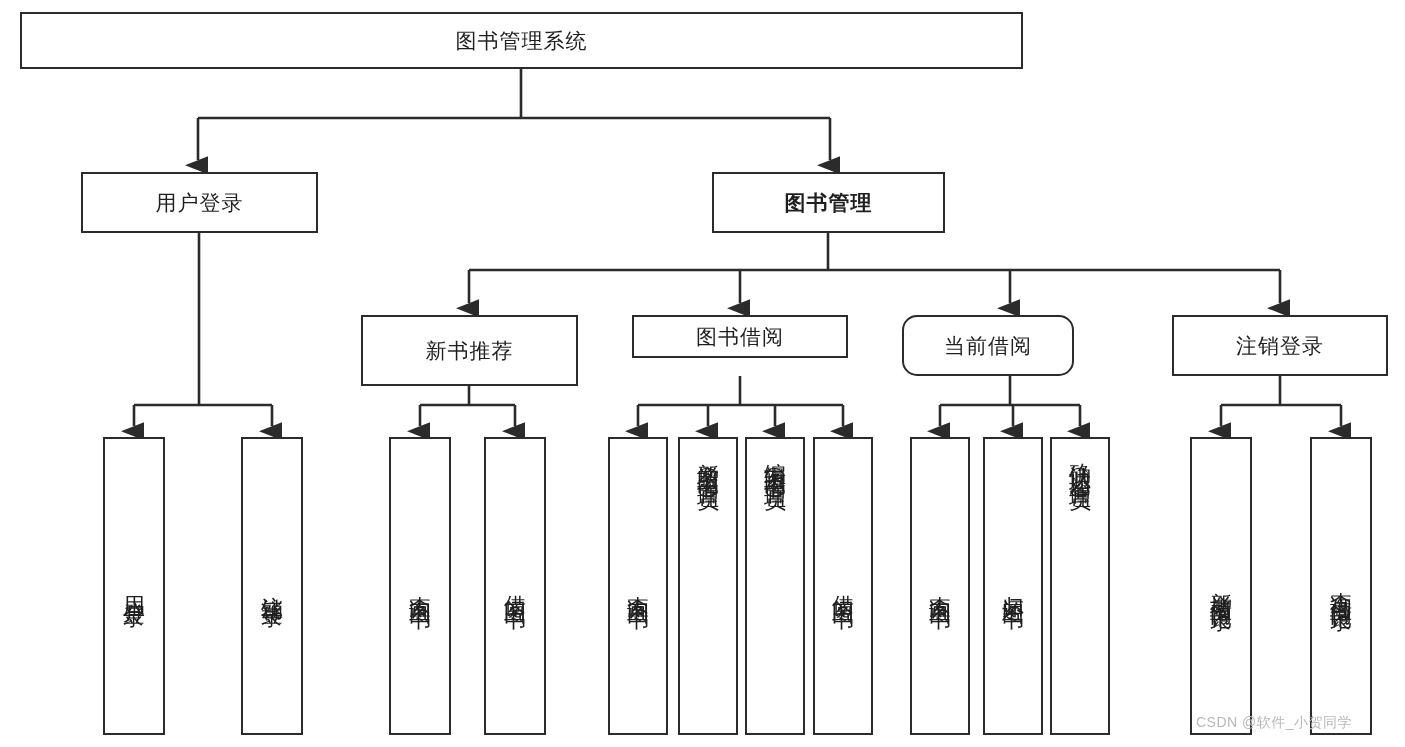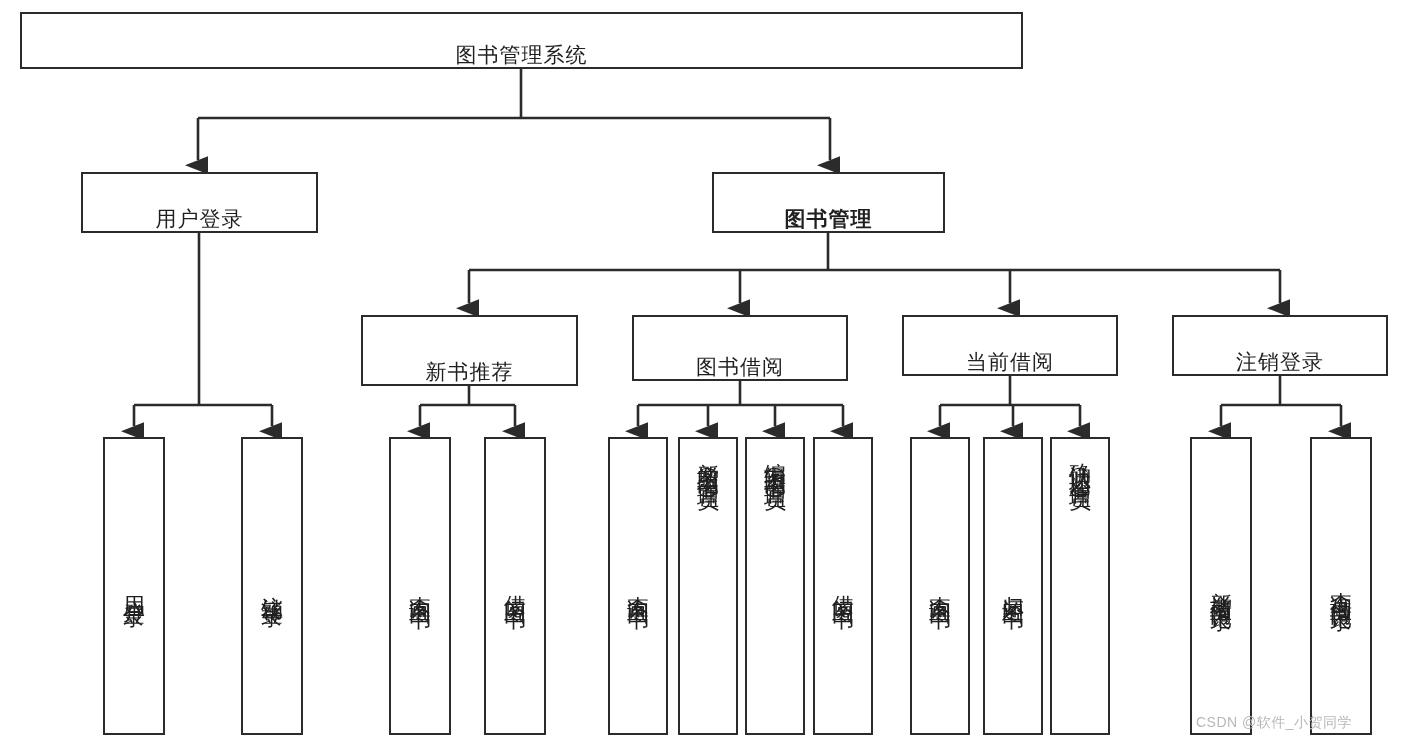--- a/index.html
+++ b/index.html
@@ -8,21 +8,21 @@
     font-family:"Liberation Sans","DejaVu Sans",sans-serif;
     position:relative;
   }
   #canvas{position:absolute;left:0;top:0;width:1405px;height:747px;}
   .node-box{
     position:absolute;
     box-sizing:border-box;
     background:#ffffff;
     border:2px solid #2b2b2b;
     display:flex;
-    align-items:flex-end;
+    align-items:center;
     justify-content:center;
   }
   .node-label{
     color:#1f1f1f;
     font-size:21px;
     line-height:1.12;
     letter-spacing:1px;
     white-space:nowrap;
     text-align:center;
     user-select:none;
@@ -110,24 +110,24 @@
 <div class="node-box" id="box-l2-0" style="left: 81px; top: 172px; width: 237px; height: 61px;">
   <span class="node-label">用户登录</span>
 </div>
 <div class="node-box" id="box-l2-1" style="left: 712px; top: 172px; width: 233px; height: 61px; font-weight: bold;">
   <span class="node-label">图书管理</span>
 </div>
 
 <div class="node-box" id="box-l3-0" style="left: 361px; top: 315px; width: 217px; height: 71px;">
   <span class="node-label">新书推荐</span>
 </div>
-<div class="node-box" id="box-l3-1" style="left: 632px; top: 315px; width: 216px; height: 66px;">
+<div class="node-box" id="box-l3-1" style="left: 632px; top: 315px; width: 216px; height: 43px;">
   <span class="node-label">图书借阅</span>
 </div>
-<div class="node-box" id="box-l3-2" style="left: 902px; top: 315px; width: 216px; height: 61px;">
+<div class="node-box" id="box-l3-2" style="left: 902px; top: 315px; width: 172px; height: 61px; border-radius: 15px;">
   <span class="node-label">当前借阅</span>
 </div>
 <div class="node-box" id="box-l3-3" style="left: 1172px; top: 315px; width: 216px; height: 61px;">
   <span class="node-label">注销登录</span>
 </div>
 
 <div class="node-box leaf-box center-v" id="box-leaf-0" style="left: 103px; top: 437px; width: 62px; height: 298px;">
   <span class="node-label">用户登录</span>
 </div>
 <div class="node-box leaf-box center-v" id="box-leaf-1" style="left: 241px; top: 437px; width: 62px; height: 298px;">

